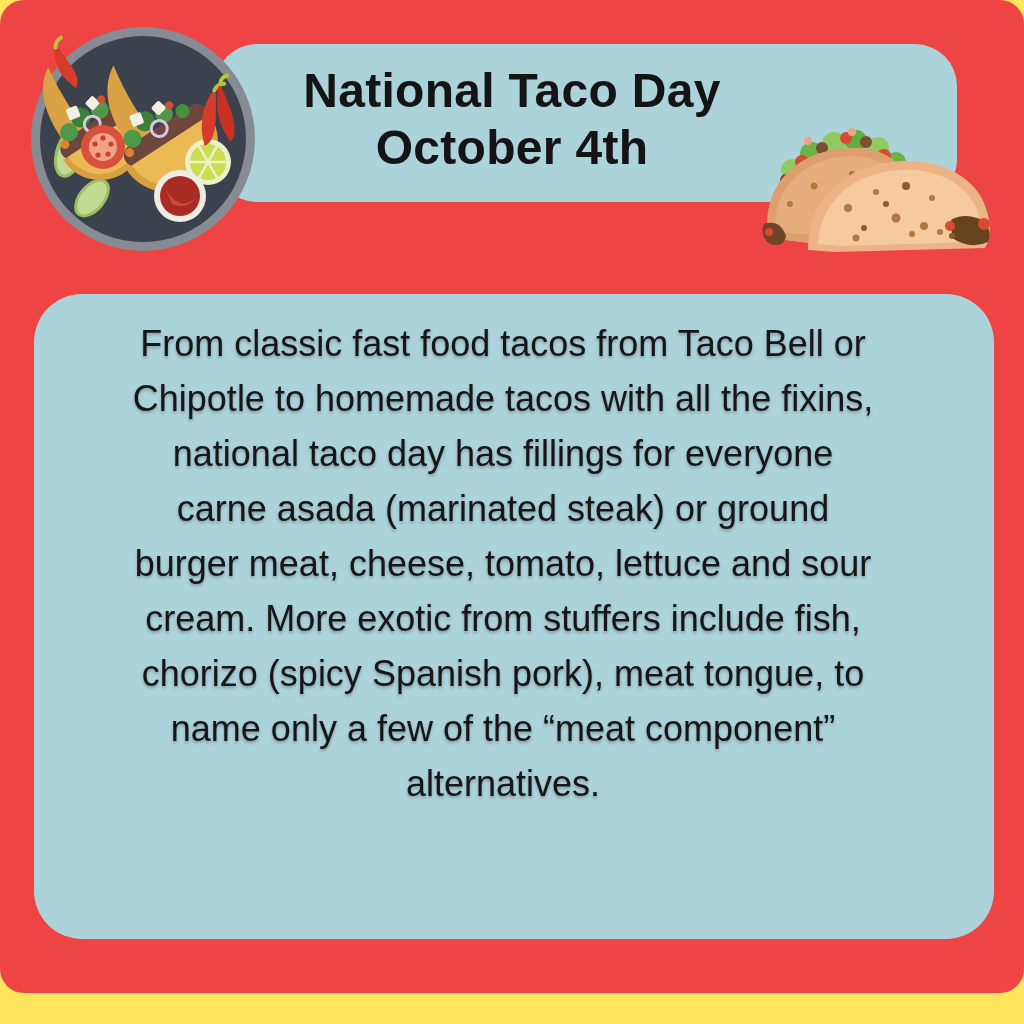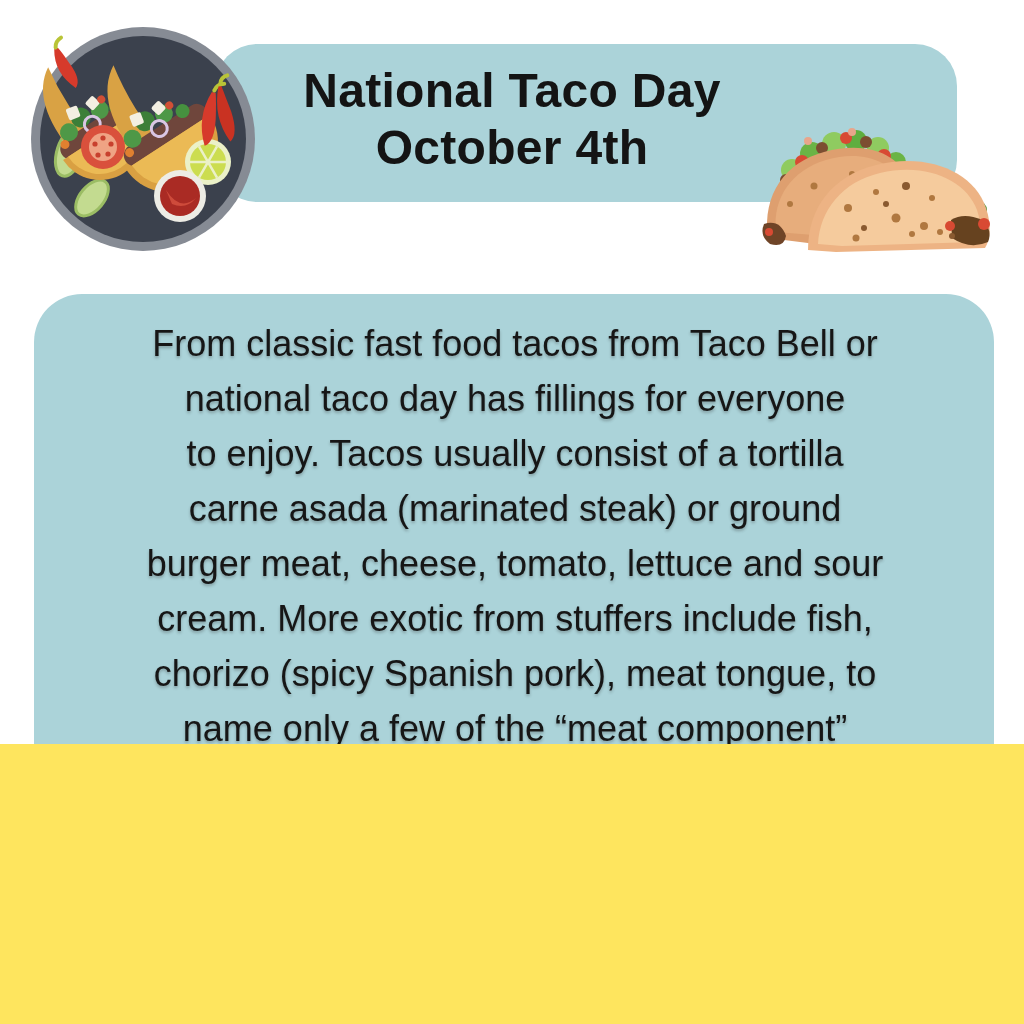--- a/index.html
+++ b/index.html
@@ -1,39 +1,40 @@
 <!DOCTYPE html>
 <html><head>
 <meta charset="utf-8">
 <style>
   html,body{margin:0;padding:0;background:#FEE55E;}
   .canvas{
     position:relative;
-    width:1024px;height:744px;
+    width:1024px;height:993px;
     overflow:hidden;
-    background:#ffffff;
+    background:#ef4444;
     font-family:"Liberation Sans", sans-serif;
     color:#141414;
+    border-radius:24px;
   }
   .panel{position:absolute;background:#ABD3D9;}
   .header-panel{
     left:215px;top:44px;width:742px;height:158px;border-radius:42px;
   }
   .body-panel{
     left:34px;top:294px;width:960px;height:645px;border-radius:48px;
   }
   .title{
     position:absolute;left:0;top:62px;width:1024px;
     text-align:center;
     font-size:48px;line-height:57px;font-weight:700;
     letter-spacing:0.3px;
     z-index:3;
   }
   .body-text{
-    position:absolute;left:55px;top:316px;width:920px;
+    position:absolute;left:43px;top:316px;width:920px;
     text-align:center;
     font-size:36px;line-height:55px;font-weight:400;
     color:#161616;
     text-shadow:0 2px 3px rgba(45,45,45,0.32);
     z-index:3;
   }
   .body-text div{white-space:nowrap;}
   .illus{position:absolute;z-index:4;}
   .plate-illus{left:28px;top:24px;width:230px;height:230px;}
   .watercolor-illus{left:756px;top:108px;width:256px;height:148px;}
@@ -47,22 +48,22 @@
   <div class="panel header-panel"></div>
   <div class="panel body-panel"></div>
 
   <div class="title">
     <div>National Taco Day</div>
     <div>October 4th</div>
   </div>
 
   <div class="body-text">
     <div>From classic fast food tacos from Taco Bell or</div>
+    <div>Chipotle to homemade tacos with all the fixins,</div>
     <div>national taco day has fillings for everyone</div>
-    <div>to enjoy. Tacos usually consist of a tortilla</div>
     <div>carne asada (marinated steak) or ground</div>
     <div>burger meat, cheese, tomato, lettuce and sour</div>
     <div>cream. More exotic from stuffers include fish,</div>
     <div>chorizo (spicy Spanish pork), meat tongue, to</div>
     <div>name only a few of the “meat component”</div>
     <div>alternatives.</div>
   </div>
 
   <div class="illus plate-illus">
     <svg viewBox="0 0 230 230" xmlns="http://www.w3.org/2000/svg">

